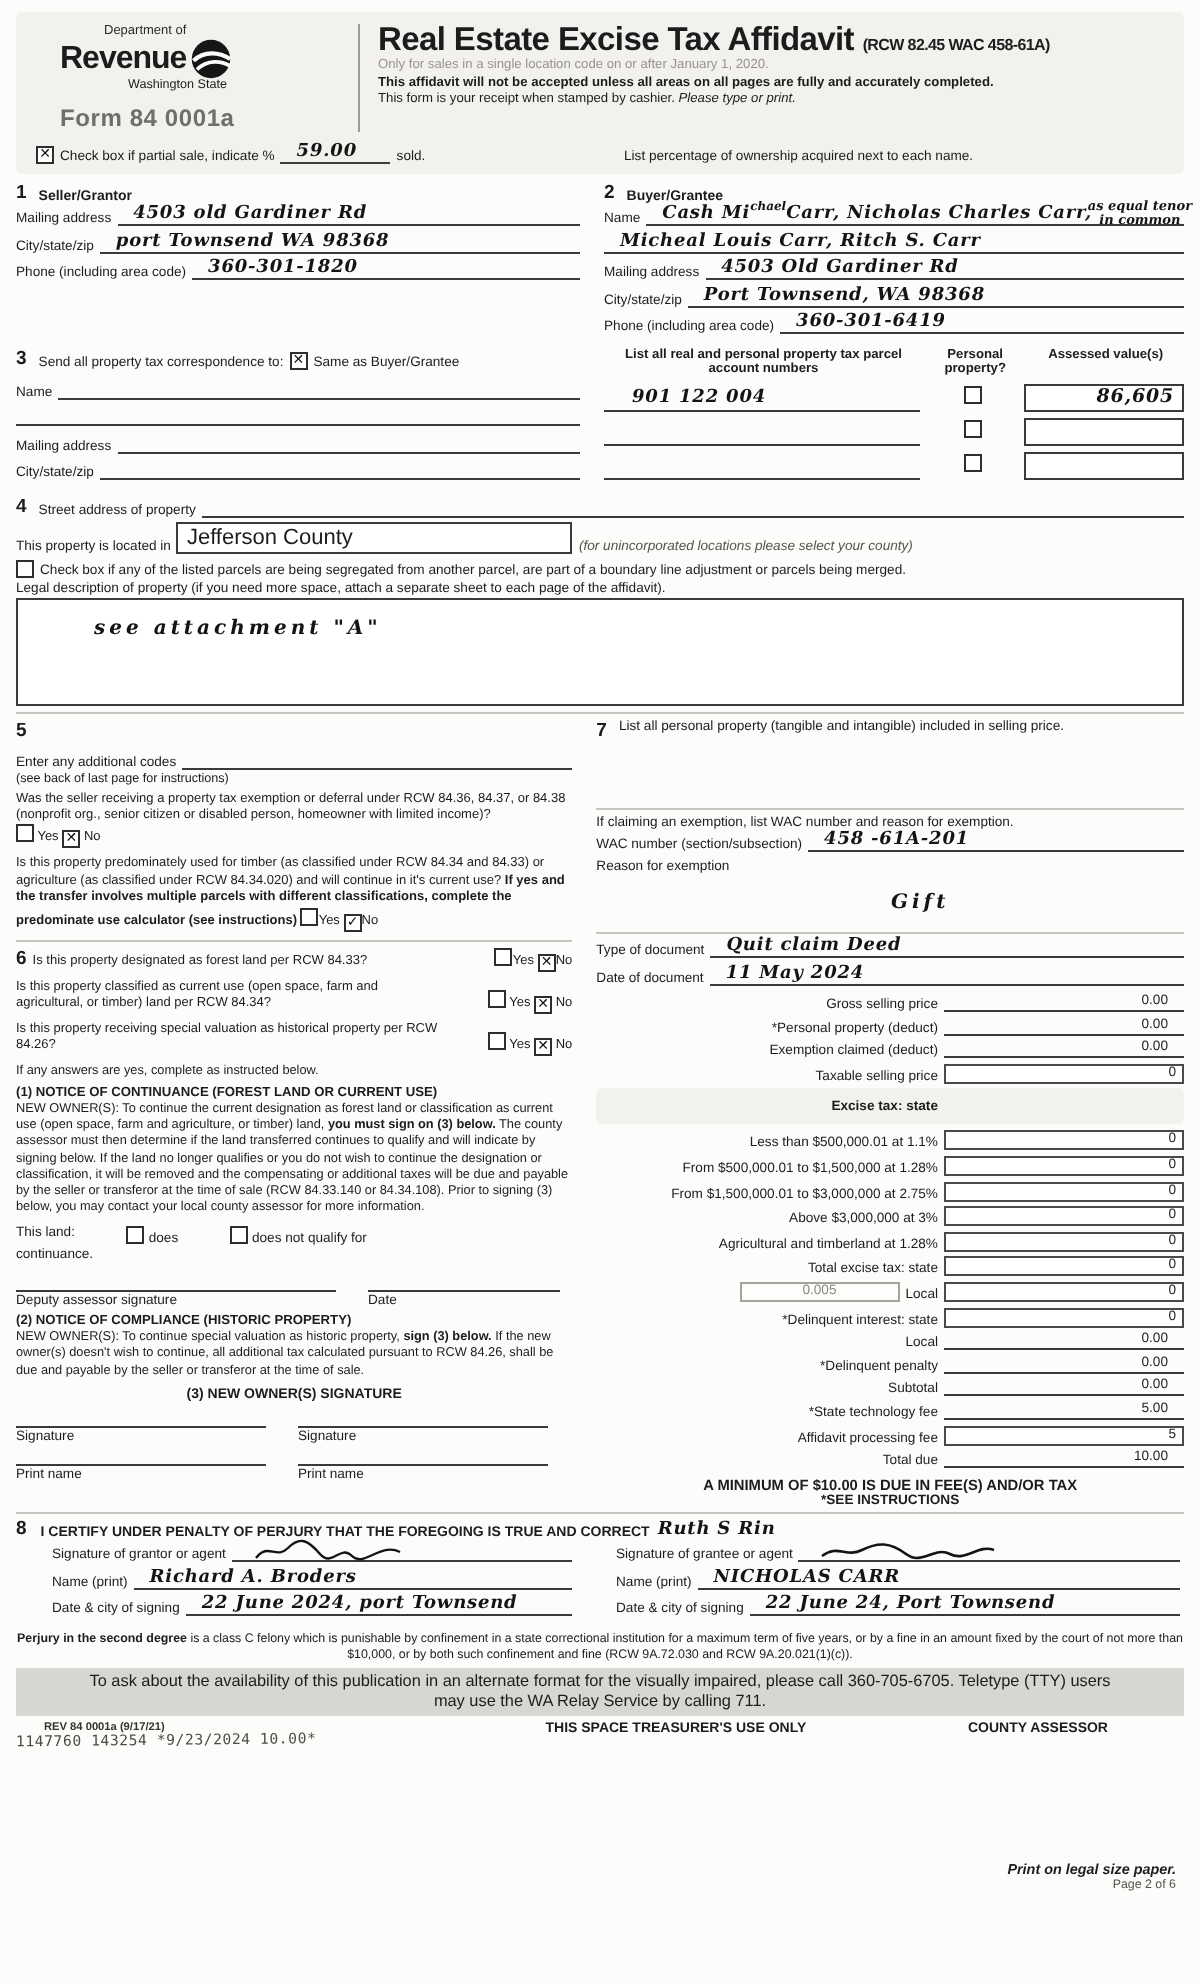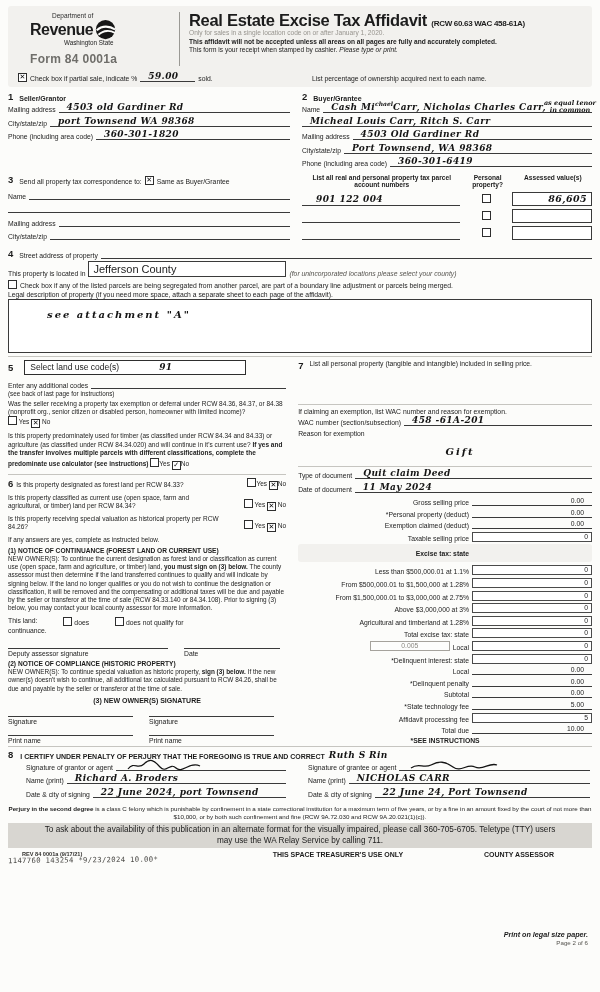--- a/index.html
+++ b/index.html
@@ -140,21 +140,21 @@
             <path d="M4 18 C10 12,18 13,23 16" stroke="#fcfcfa" stroke-width="2.2" fill="none"></path>
           </svg>
         </div>
         <div class="agency-sub">Washington State</div>
         <div class="form-number">Form 84 0001a</div>
       </div>
       <div class="header-divider"></div>
       <div class="title-block">
         <div class="form-title">
           <span>Real Estate Excise Tax Affidavit</span>
-          <span class="title-suffix">(RCW 60.63 WAC 458-61A)</span>
+          <span class="title-suffix">(RCW 82.45 WAC 458-61A)</span>
         </div>
         <div class="note gray">Only for sales in a single location code on or after January 1, 2020.</div>
         <div class="note bold">This affidavit will not be accepted unless all areas on all pages are fully and accurately completed.</div>
         <div class="note">
           <span>This form is your receipt when stamped by cashier.</span>
           <span class="it">Please type or print.</span>
         </div>
       </div>
     </div>
     <div class="header-bottom">
@@ -309,24 +309,20 @@
     </div>
   </div>
 
   <hr class="sep">
 
   <div class="main">
 
     <div class="mleft">
       <div class="landuse-row">
         <span class="sec-num">5</span>
-        <span class="lu-box">
-          <span>Select land use code(s)</span>
-          <span class="hw">91</span>
-        </span>
       </div>
       <div class="frow" style="margin-bottom:1px;">
         <span class="lbl">Enter any additional codes</span>
         <span class="fill"></span>
       </div>
       <div class="small" style="margin-bottom:3px;">(see back of last page for instructions)</div>
       <div class="q"><span>Was the seller receiving a property tax exemption or deferral under RCW 84.36, 84.37, or 84.38 (nonprofit org., senior citizen or disabled person, homeowner with limited income)?</span>
         <span class="ans"><span class="cb"></span> <span>Yes</span> <span class="cb">✕</span> <span>No</span></span></div>
       <div class="q"><span>Is this property predominately used for timber (as classified under RCW 84.34 and 84.33) or agriculture (as classified under RCW 84.34.020) and will continue in it's current use?</span>
         <span class="bold">If yes and the transfer involves multiple parcels with different classifications, complete the predominate use calculator (see instructions)</span>
@@ -492,20 +488,21 @@
           <div class="mrow">
             <span class="mlabel">Affidavit processing fee</span>
             <span class="mval vbox">5</span>
           </div>
           <div class="mrow">
             <span class="mlabel">Total due</span>
             <span class="mval vline">10.00</span>
           </div>
         </div>
 
+      <div class="min-due">A MINIMUM OF $10.00 IS DUE IN FEE(S) AND/OR TAX</div>
       <div class="center bold" style="font-size:6.8px;">*SEE INSTRUCTIONS</div>
     </div>
   </div>
 
   <div class="s8">
     <div class="s8-title">
       <span class="sec-num">8</span>
       <span class="bold">I CERTIFY UNDER PENALTY OF PERJURY THAT THE FOREGOING IS TRUE AND CORRECT</span>
       <span class="hw">Ruth S Rin</span>
     </div>

